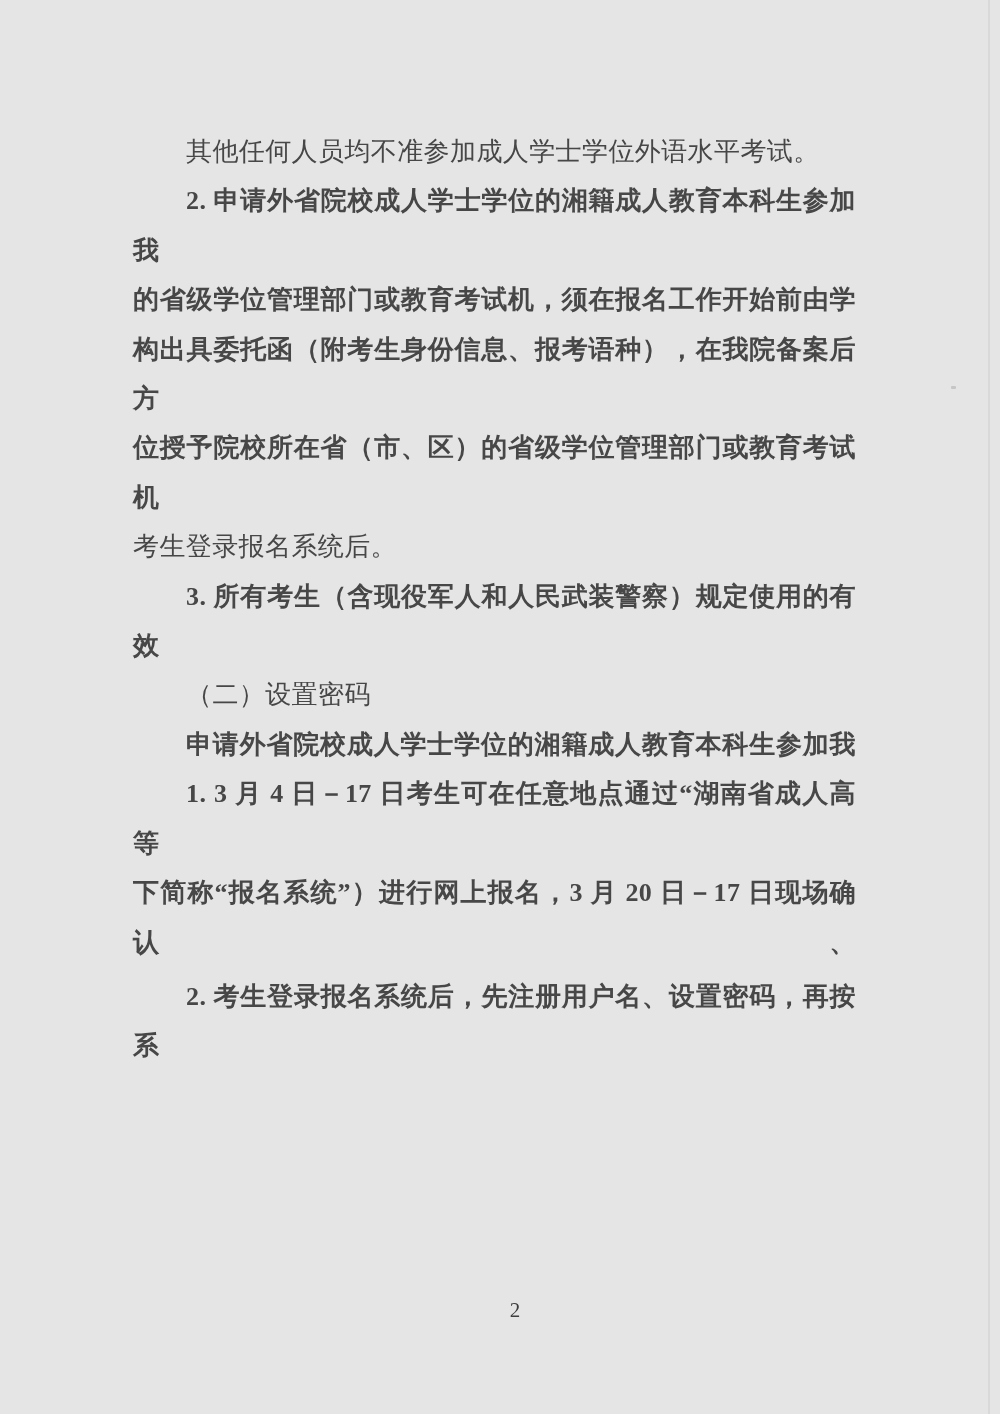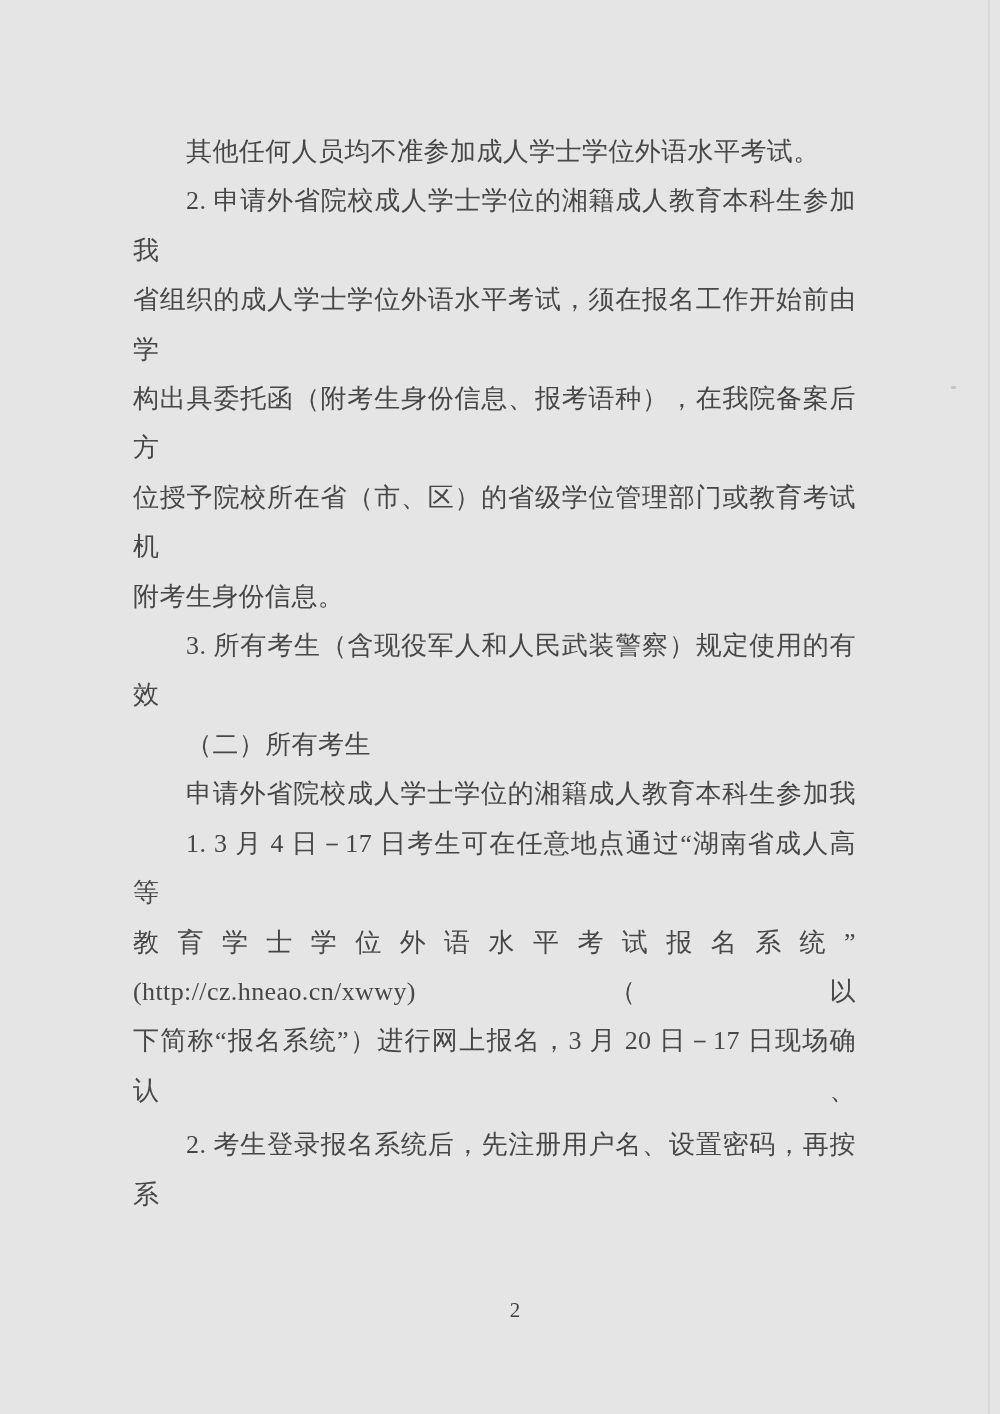--- a/index.html
+++ b/index.html
@@ -43,20 +43,21 @@
     font-size: 26px;
     line-height: 49.4px;
     text-align: justify;
   }
   .doc-line {
     min-height: 49.4px;
     letter-spacing: 0.4px;
   }
   .doc-line.full {
     text-align-last: justify;
+    font-weight: bold;
   }
   .doc-line.indent {
     text-indent: 53px;
   }
   .doc-line.gap {
     margin-top: 5px;
   }
   .page-number {
     position: absolute;
     top: 1298px;
@@ -71,27 +72,26 @@
 <body>
 
 <div class="page">
   <div class="scan-edge"></div>
   <div class="scan-speck"></div>
 
   <div class="text-block">
 
   <div class="doc-line indent">其他任何人员均不准参加成人学士学位外语水平考试。</div>
       <div class="doc-line indent full">2. 申请外省院校成人学士学位的湘籍成人教育本科生参加我</div>
-      <div class="doc-line full">省组织的成人学士学位外语水平考试，须在报名工作开始前由学</div>
+      <div class="doc-line full">的省级学位管理部门或教育考试机，须在报名工作开始前由学</div>
       <div class="doc-line full">构出具委托函（附考生身份信息、报考语种），在我院备案后方</div>
       <div class="doc-line full">位授予院校所在省（市、区）的省级学位管理部门或教育考试机</div>
-      <div class="doc-line">附考生身份信息。</div>
+      <div class="doc-line">考生登录报名系统后。</div>
       <div class="doc-line indent full">3. 所有考生（含现役军人和人民武装警察）规定使用的有效</div>
-      <div class="doc-line indent">（二）所有考生</div>
+      <div class="doc-line indent">（二）设置密码</div>
       <div class="doc-line indent full">申请外省院校成人学士学位的湘籍成人教育本科生参加我</div>
       <div class="doc-line indent full">1.  3 月 4 日－17 日考生可在任意地点通过“湖南省成人高等</div>
-      <div class="doc-line full">教育学士学位外语水平考试报名系统” (http://cz.hneao.cn/xwwy)（以</div>
       <div class="doc-line full">下简称“报名系统”）进行网上报名，3 月 20 日－17 日现场确认、</div>
       <div class="doc-line indent full gap">2. 考生登录报名系统后，先注册用户名、设置密码，再按系</div>
     </div>
 
   <div class="page-number">2</div>
 </div>
 
 </body></html>

